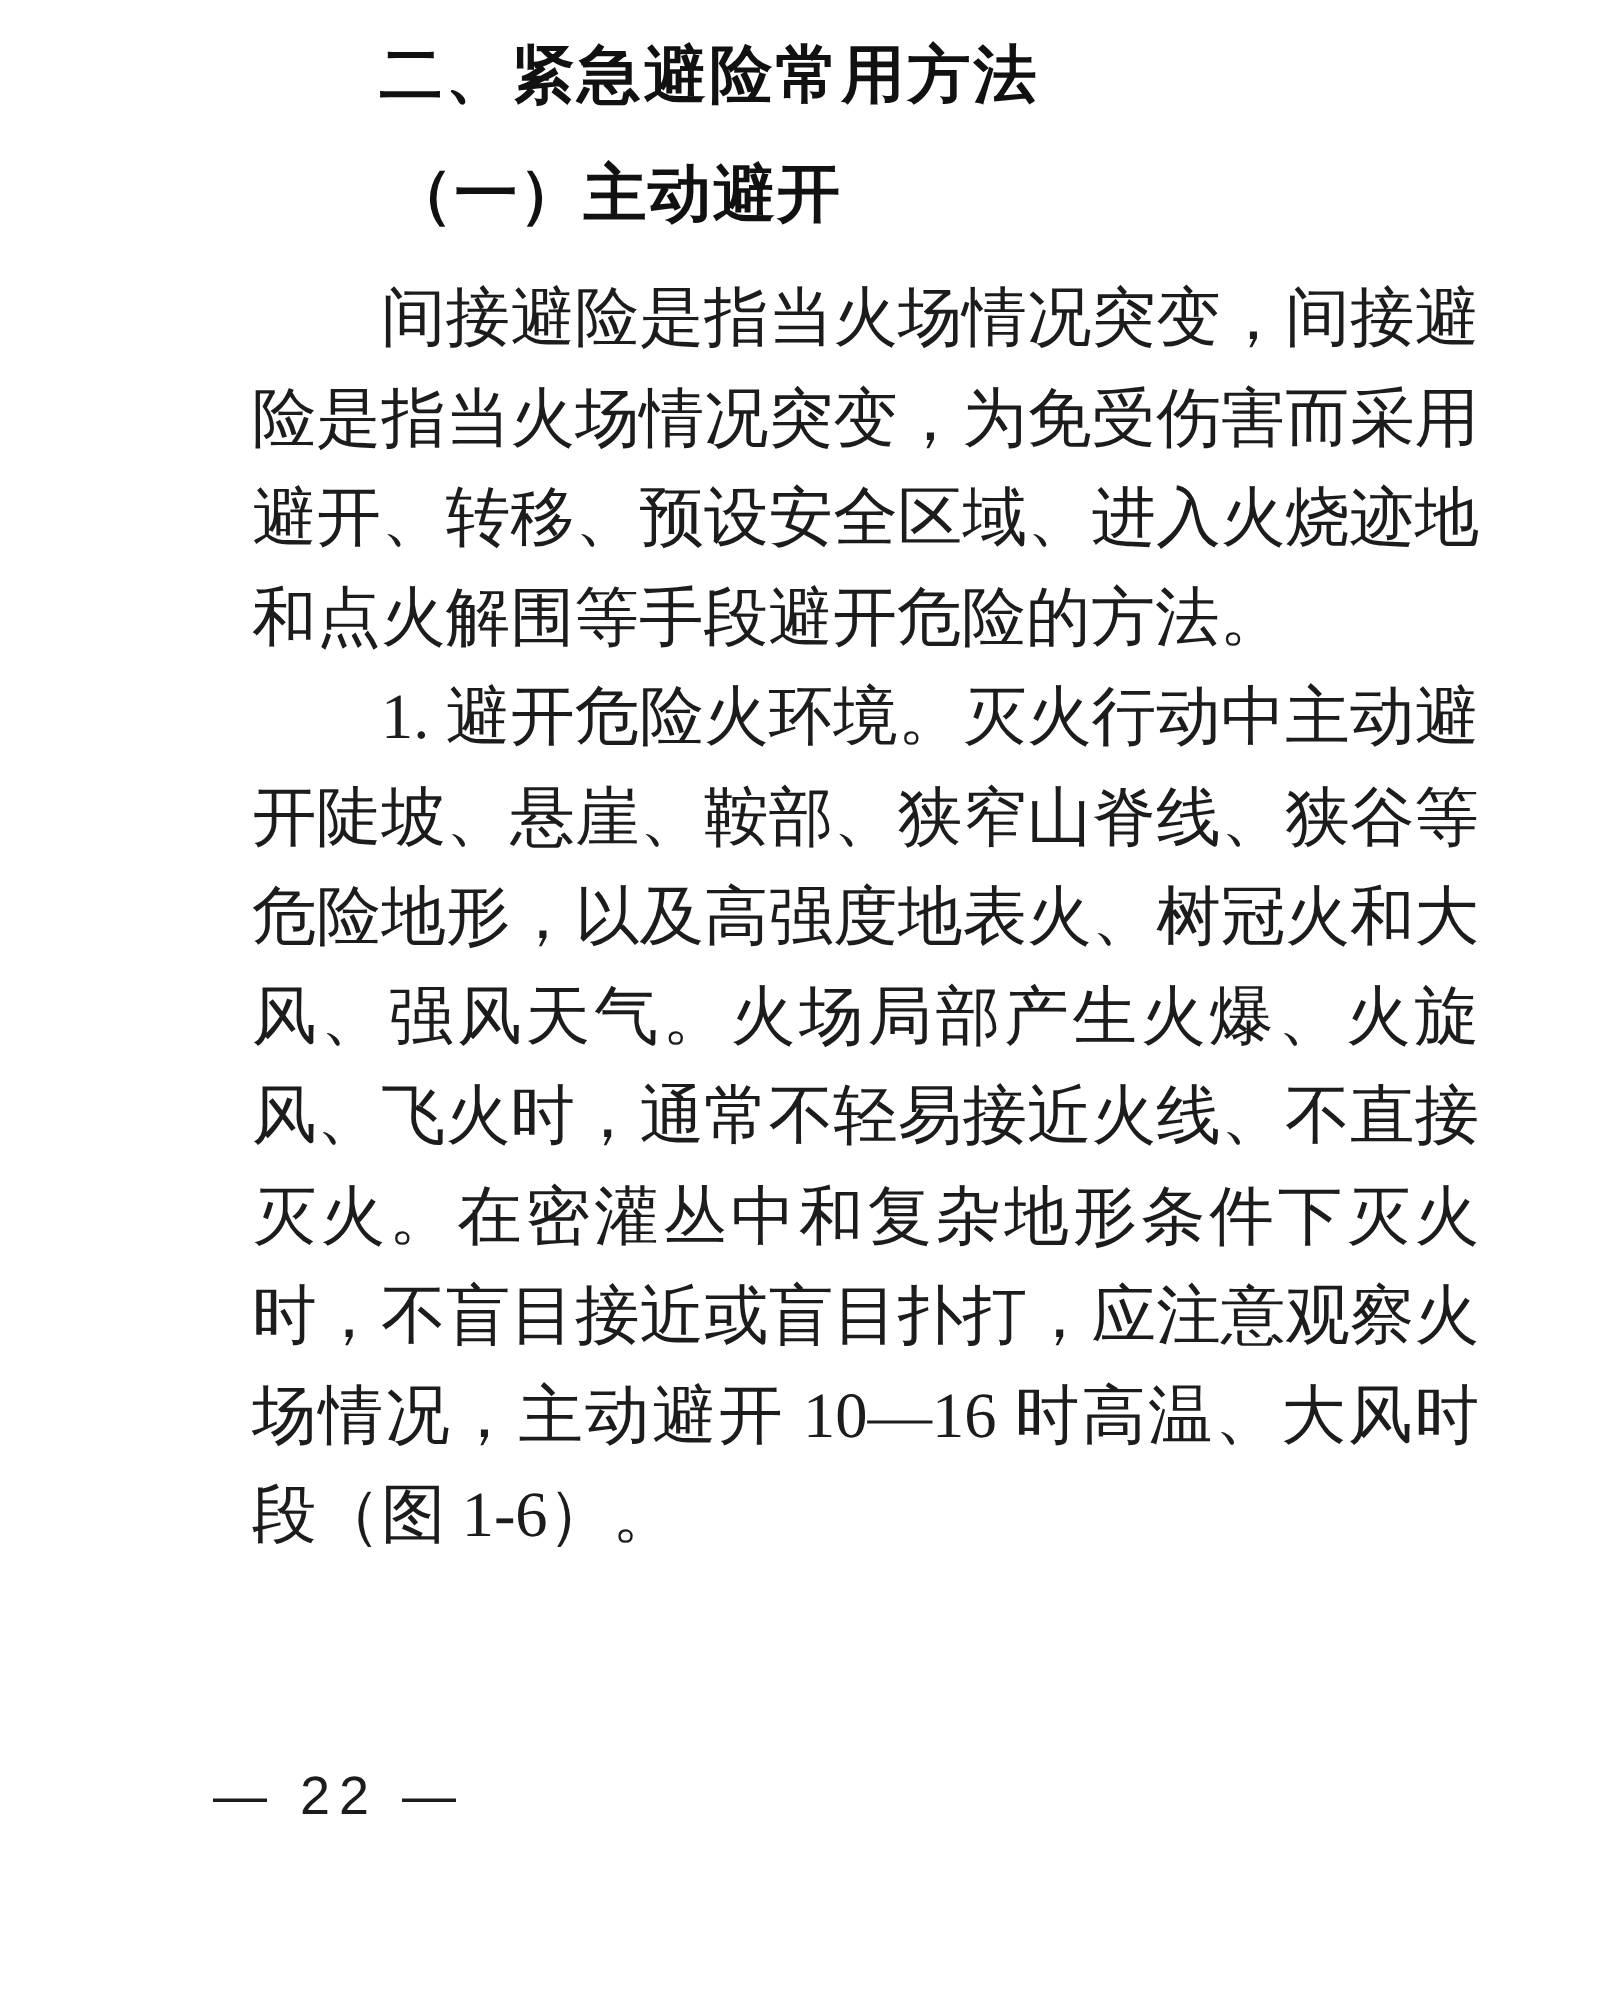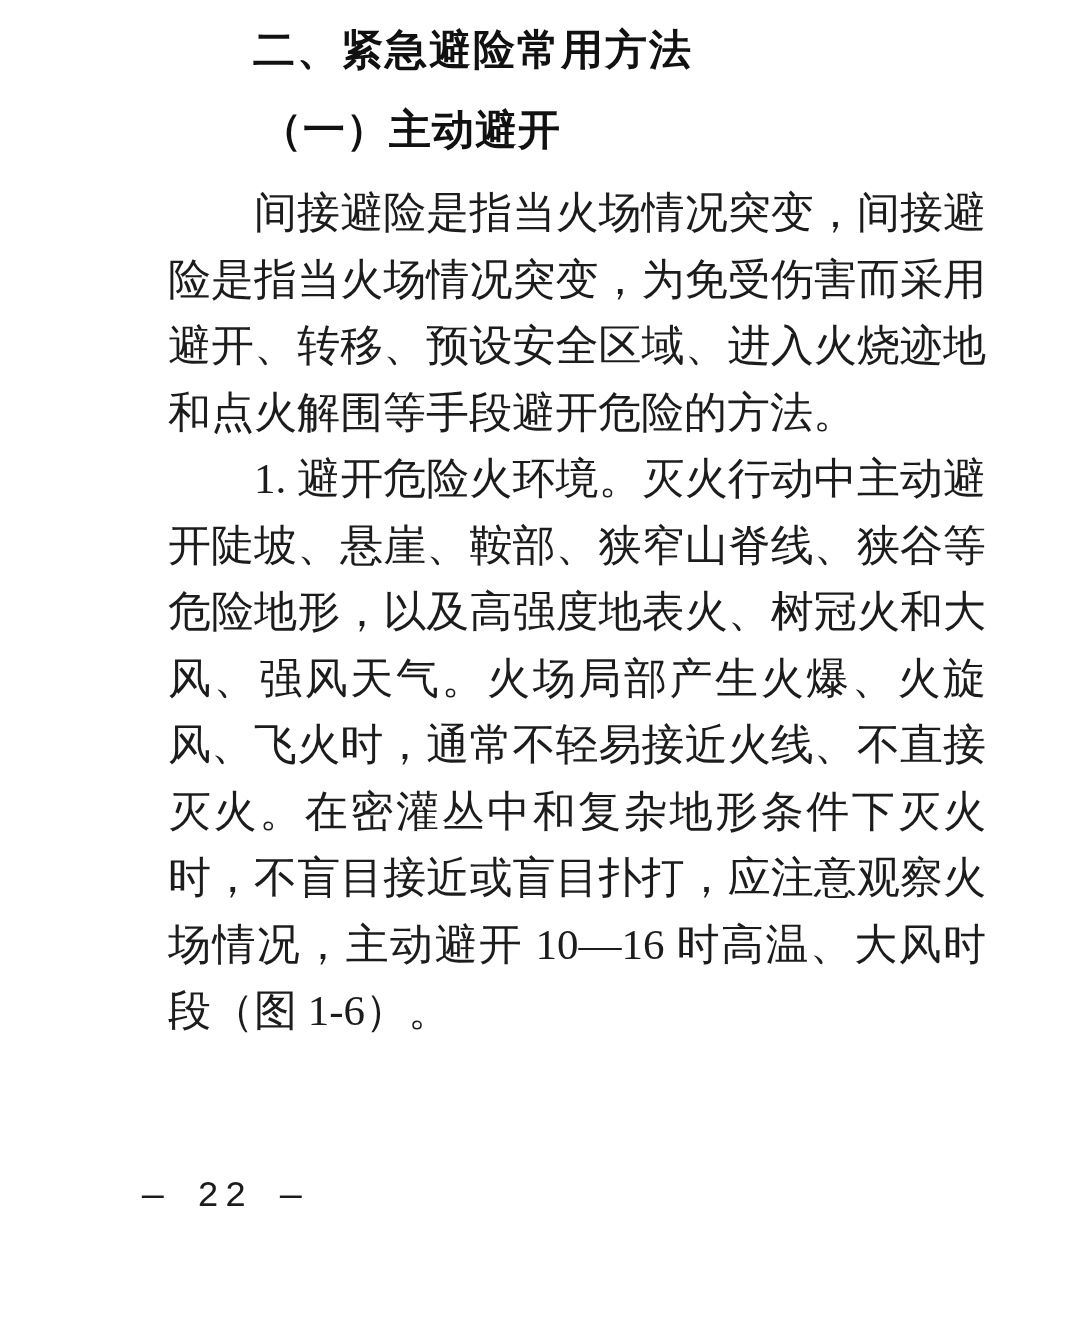--- a/index.html
+++ b/index.html
@@ -54,21 +54,21 @@
     color: #1c1c1c;
     word-break: break-all;
   }
   .page-number {
     position: absolute;
     left: 142px;
     top: 1176px;
     font-size: 36px;
     letter-spacing: 6px;
     color: #1c1c1c;
-    font-family: Liberation Mono, monospace;
+    font-family: Liberation Sans, sans-serif;
   }
 </style>
 </head>
 <body>
 
 <div class="page">
   <div class="content">
     <h1 class="heading">二、紧急避险常用方法</h1>
     <h2 class="subheading">（一）主动避开</h2>
     <div class="body-text">

